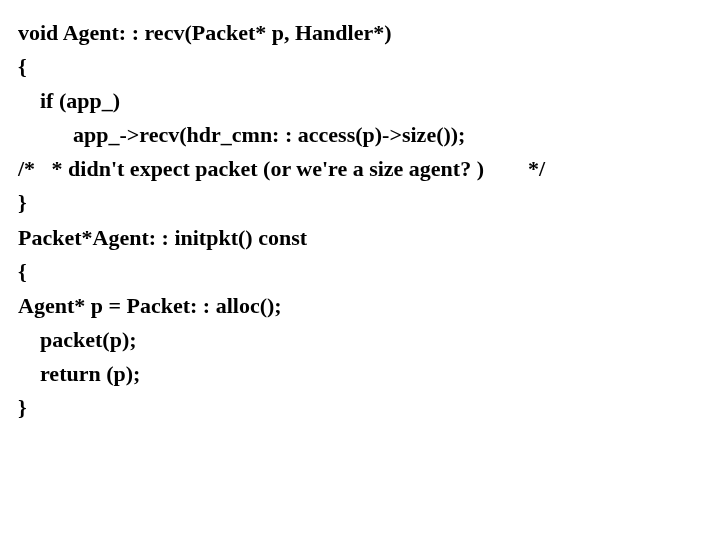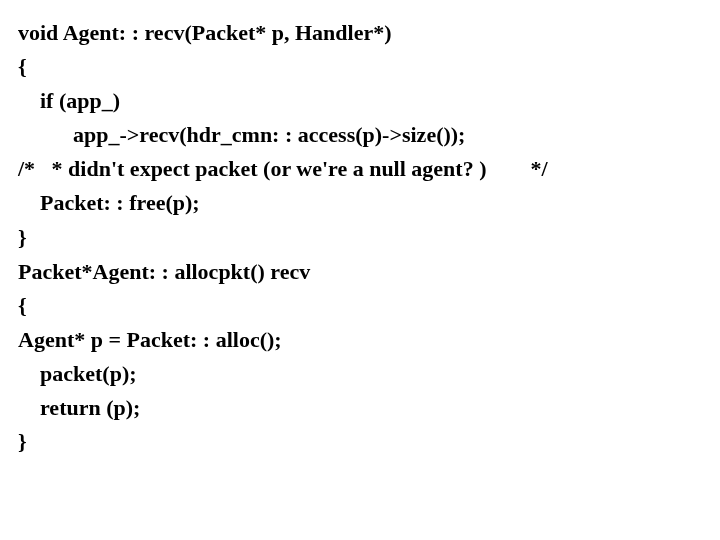--- a/index.html
+++ b/index.html
@@ -22,22 +22,21 @@
   }
 </style>
 </head>
 <body>
 
 <div class="page">
   <div class="line">void Agent: : recv(Packet* p, Handler*)</div>
   <div class="line">{</div>
   <div class="line">    if (app_)</div>
   <div class="line">          app_-&gt;recv(hdr_cmn: : access(p)-&gt;size());</div>
-  <div class="line">/*   * didn't expect packet (or we're a null agent? )        */</div>
-  <div class="line">    Packet: : free(p);</div>
+  <div class="line">/*   * didn't expect packet (or we're a size agent? )        */</div>
   <div class="line">}</div>
-  <div class="line">Packet*Agent: : allocpkt() recv</div>
+  <div class="line">Packet*Agent: : initpkt() const</div>
   <div class="line">{</div>
   <div class="line">Agent* p = Packet: : alloc();</div>
   <div class="line">    packet(p);</div>
   <div class="line">    return (p);</div>
   <div class="line">}</div>
 </div>
 
 </body></html>

